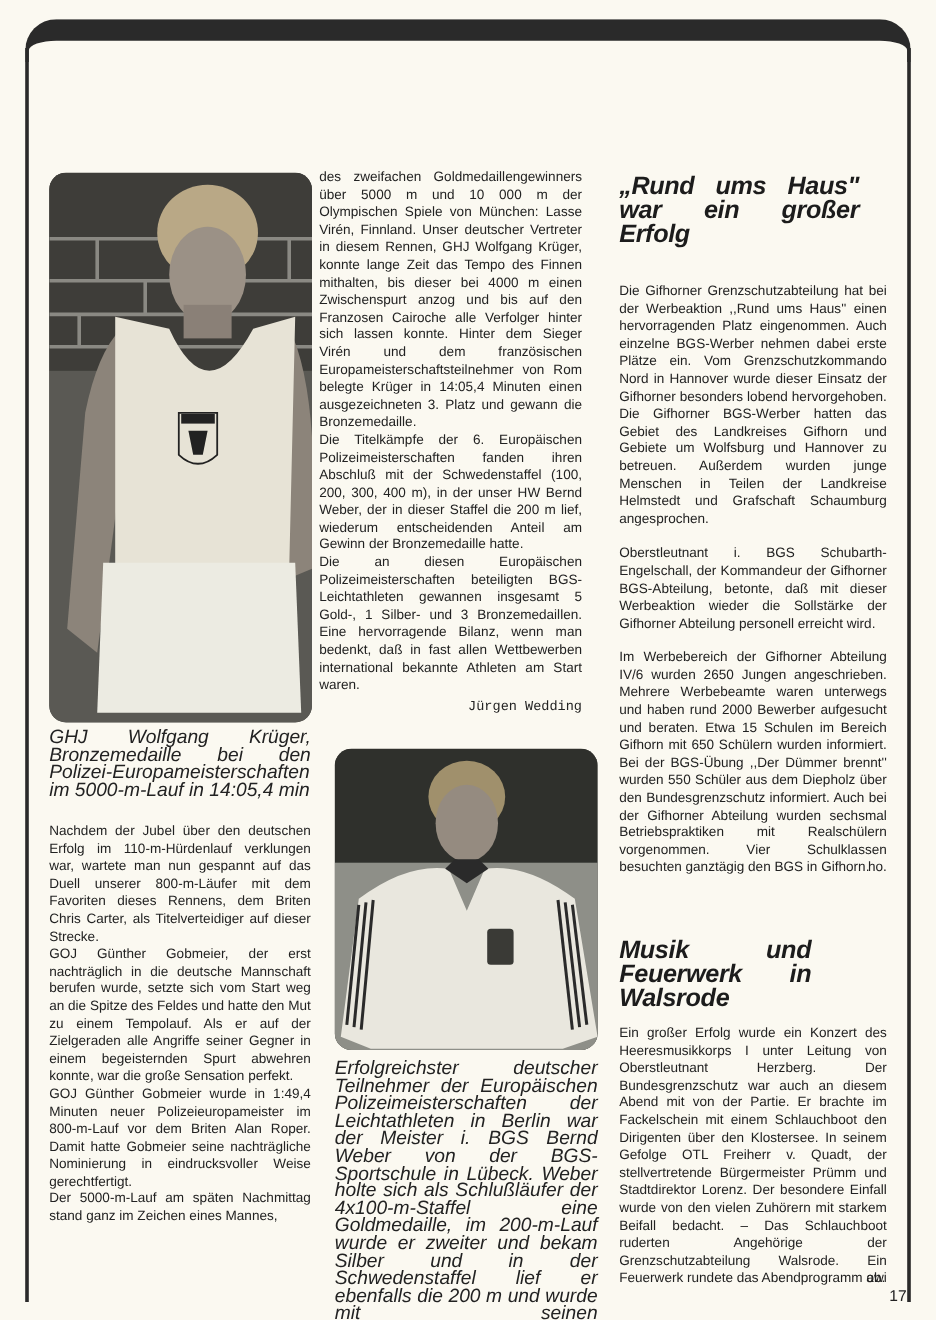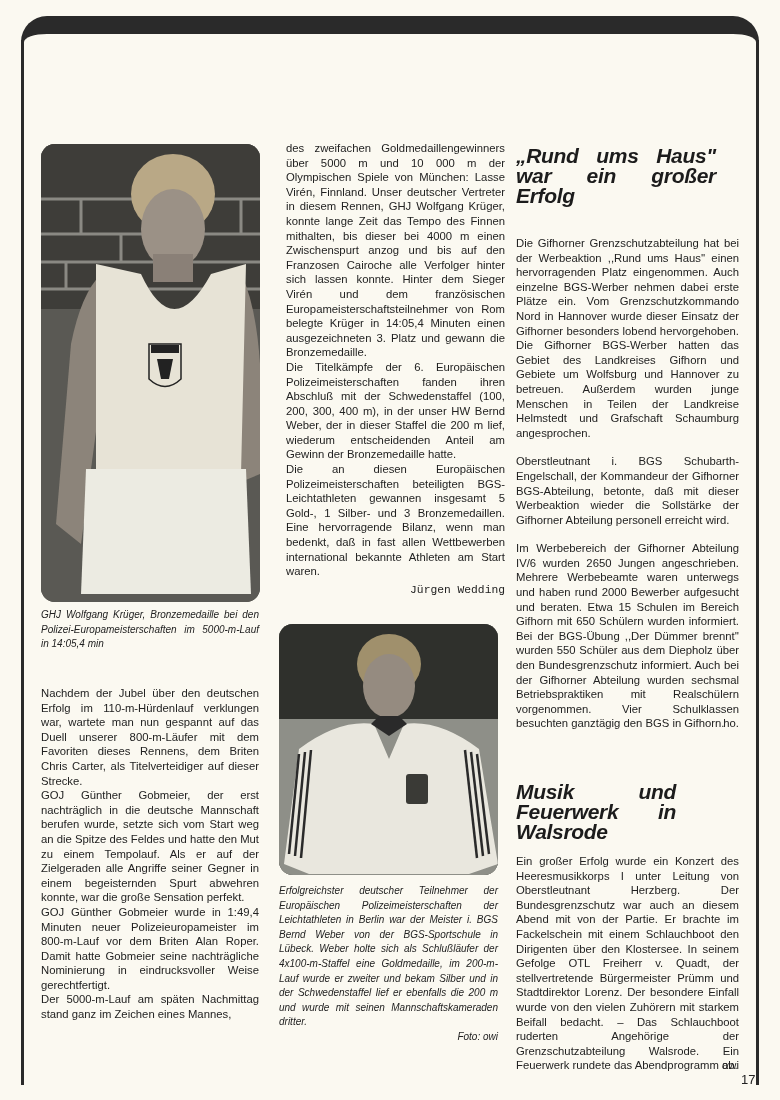--- a/index.html
+++ b/index.html
@@ -6,26 +6,26 @@
   body { width:780px; height:1100px; background:#fbf9f1; position:relative; overflow:hidden;
          font-family:"Liberation Sans", sans-serif; color:#222; }
   .frame-top { position:absolute; left:21px; top:16px; width:738px; height:36px;
                border-top:18px solid #2a2a2a; border-left:3px solid #2a2a2a; border-right:3px solid #2a2a2a;
                border-radius:26px 26px 0 0; box-sizing:border-box; }
   .frame-left { position:absolute; left:21px; top:40px; width:3px; height:1045px; background:#2a2a2a; }
   .frame-right { position:absolute; left:756px; top:40px; width:3px; height:1045px; background:#2a2a2a; }
   .col { position:absolute; font-size:11.3px; line-height:14.6px; text-align:justify; }
   .col p { margin:0; }
   .col1 { left:41px; width:218px; }
-  .col2 { left:286px; width:219px; }
+  .col2 { left:266px; width:219px; }
   .col3 { left:516px; width:223px; }
   .photo { position:absolute; border-radius:14px; overflow:hidden; background:#4a4a46; }
   .photo1 { left:41px; top:144px; width:219px; height:458px; }
   .photo2 { left:279px; top:624px; width:219px; height:251px; }
-  .caption { position:absolute; font-style:italic; font-size:10px; line-height:14.6px; text-align:justify; }
+  .caption { position:absolute; font-style:italic; font-size:16px; line-height:14.6px; text-align:justify; }
   .headline { font-weight:bold; font-style:italic; font-size:21px; line-height:20px; color:#1c1c1c;
               letter-spacing:-0.3px; margin:0; }
   .sig { text-align:right; }
   .pagenum { position:absolute; left:741px; top:1072px; font-size:13px; font-weight:normal; }
   .gap { height:14px; }
 </style>
 </head>
 <body>
 
 <div class="frame-top"></div>

